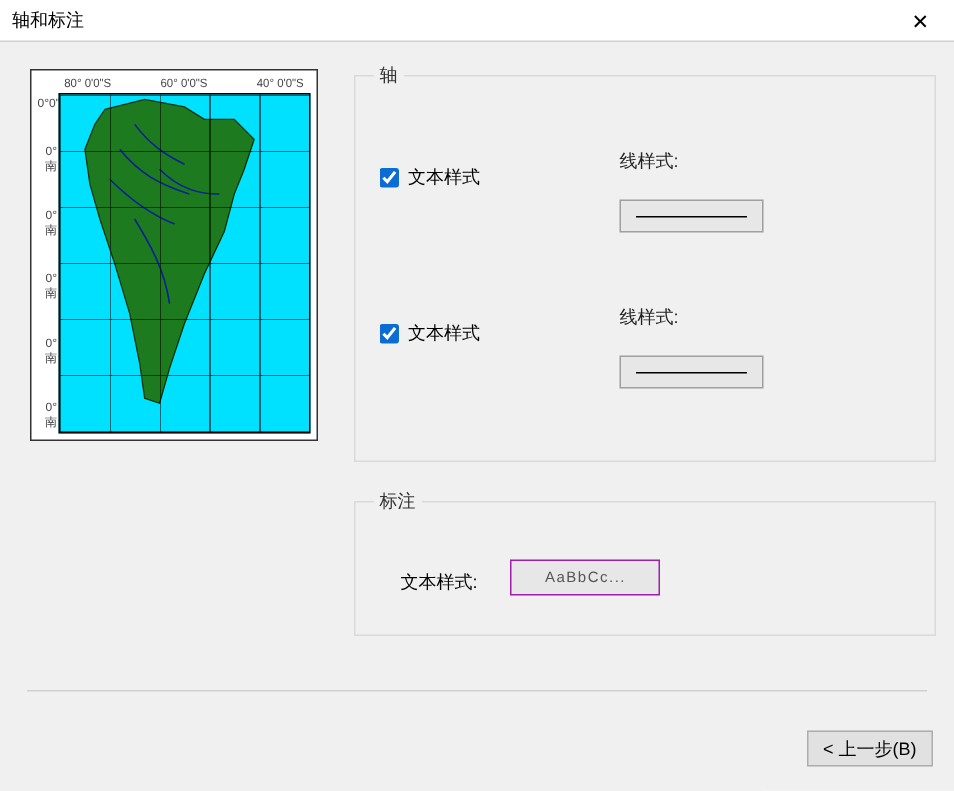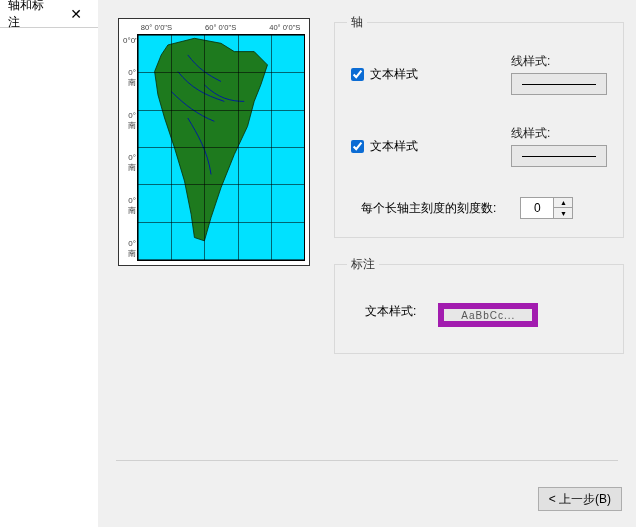--- a/index.html
+++ b/index.html
@@ -9,21 +9,21 @@
   background: #f0f0f0;
   width: 636px;
   height: 527px;
   overflow: hidden;
 }
 .window {
   width: 636px;
   height: 527px;
   background: #fff;
   display: flex;
-  flex-direction: row;
+  flex-direction: column;
 }
 .titlebar {
   height: 28px;
   background: #fff;
   border-bottom: 1px solid #d0d0d0;
   display: flex;
   align-items: center;
   justify-content: space-between;
   padding: 0 0 0 8px;
 }
@@ -90,21 +90,21 @@
   color:#333;
   position: relative;
   margin-left: -4px;
 }
 .axis-row {
   display:flex; align-items:center;
   margin-bottom: 30px;
 }
 .axis-row .cb-cell { width: 160px; display:flex; align-items:center; gap:6px; }
 .axis-row .cb-cell input { width:13px; height:13px; accent-color:#0b6cd4; }
-.axis-row .style-cell { display:flex; flex-direction:column; gap:3px; }
+.axis-row .style-cell { display:flex; flex-direction:column; gap:17px;margin-top:18px; }
 .style-label { color:#222; }
 .line-swatch {
   width: 96px; height: 22px;
   border:1px solid #a0a0a0;
   background:#e7e7e7;
   display:flex; align-items:center; justify-content:center;
   padding:0 10px;
 }
 .line-swatch .line {
   height:1px; width:100%; background:#000;
@@ -124,24 +124,24 @@
   display:flex; flex-direction:column;
   border:1px solid #a0a0a0; border-left:none;
 }
 .spinner .btns button {
   height:10px; width:18px; font-size:7px; line-height:7px;
   background:#f0f0f0; border:none; border-bottom:1px solid #a0a0a0;
   padding:0; display:flex; align-items:center; justify-content:center;
 }
 .spinner .btns button:last-child { border-bottom:none; }
 
-.label-row { display:flex; align-items:flex-start; gap:22px; padding: 8px 4px 8px 14px;}
+.label-row { display:flex; align-items:flex-end; gap:22px; padding: 8px 4px 8px 14px;}
 .text-sample {
   width:100px; height:24px;
-  border:6px solid #a21caf; background:#e7e7e7;
+  border:1px solid #a21caf; background:#e7e7e7;
   display:flex; align-items:center; justify-content:center;
   font-family: "Segoe UI", Tahoma, sans-serif;
   font-size:10px; color:#555; letter-spacing:1px;
 }
 
 .footer-line {
   position:absolute; left:18px; right:18px; bottom:66px;
   height:1px; border-top:1px solid #d0d0d0;
 }
 .footer-btns {
@@ -218,30 +218,20 @@
               <span>文本样式</span>
             </label>
             <div class="style-cell">
               <span class="style-label">线样式:</span>
               <div class="line-swatch">
                 <div class="line"></div>
               </div>
             </div>
           </div>
 
-          <div class="countrow">
-            <span>每个长轴主刻度的刻度数:</span>
-            <div class="spinner">
-              <input type="text" value="0" style="">
-              <div class="btns">
-                <button>▲</button>
-                <button>▼</button>
-              </div>
-            </div>
-          </div>
         </fieldset>
 
         <fieldset class="group">
           <legend>标注</legend>
           <div class="label-row">
             <span>文本样式:</span>
             <div class="text-sample">
               <span>AaBbCc...</span>
             </div>
           </div>

